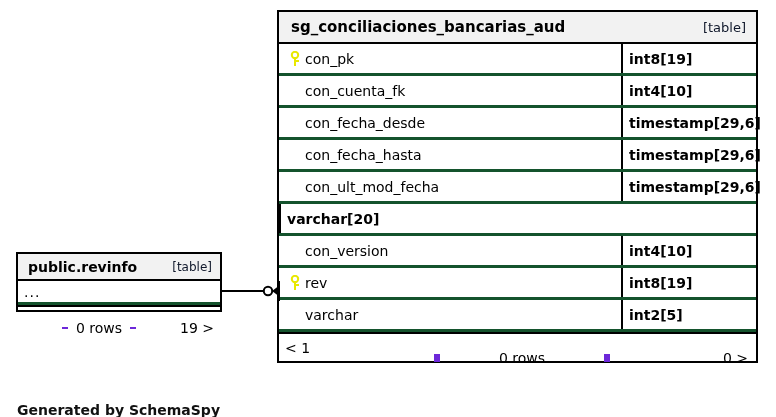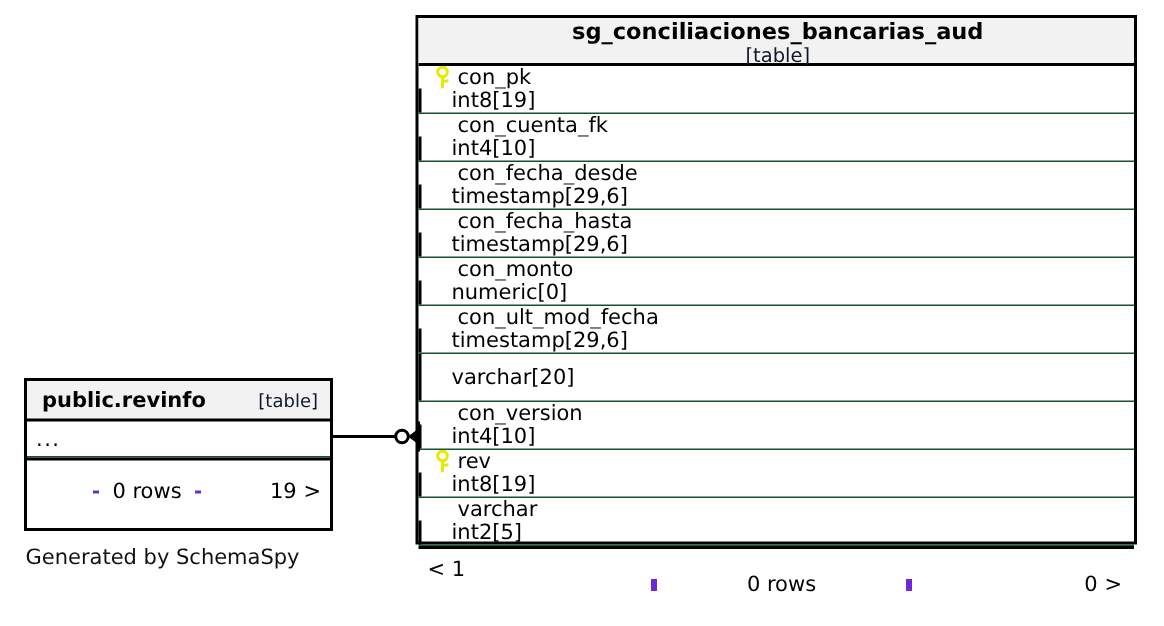--- a/index.html
+++ b/index.html
@@ -34,23 +34,22 @@
     font-weight: bold;
     color: #000000;
     white-space: nowrap;
   }
   .er-type {
     color: #0f172a;
     white-space: nowrap;
   }
   .er-row {
     display: flex;
-    border-bottom: 1px solid #14532d;
-    box-sizing: border-box;
-    flex-direction: column;
+    border-bottom: 3px solid #14532d;
+    box-sizing: border-box;
   }
   .er-row:last-of-type { border-bottom: none; }
   .er-col-name {
     display: flex;
     align-items: center;
     box-sizing: border-box;
     overflow: hidden;
   }
   .er-col-type {
     border-left: 2px solid #000000;
@@ -71,59 +70,59 @@
   .er-footer {
     display: flex;
     border-top: 2px solid #000000;
     box-sizing: border-box;
   }
   .er-footer .cell {
     display: flex;
     align-items: center;
     box-sizing: border-box;
   }
-  .er-footer .cell + .cell { border-left: 4px solid #6d28d9; margin-top: 20px; }
+  .er-footer .cell + .cell { border-left: 6px solid #6d28d9; margin-top: 20px; }
 
   
   #main-table {
     left: 277px;
     top: 10px;
     width: 481px;
     height: 353px;
   }
   #main-table .er-header {
     height: 32px;
     padding: 0 10px 0 12px;
-    flex-direction: column;
   }
   #main-table .er-title { font-size: 15px; }
   #main-table .er-type  { font-size: 13px; }
   #main-table .er-row { height: 32px; }
   #main-table .er-col-name {
     width: 342px;
     min-width: 342px;
     padding-left: 6px;
     font-size: 14px;
   }
   #main-table .er-col-type {
     flex: 1;
-    padding-left: 20px;
-    font-size: 14px;
+    padding-left: 6px;
+    font-size: 14px;
+    font-weight: bold;
   }
   #main-table .er-footer { height: 30px; font-size: 14px; }
   #main-table .er-footer .cell-prev { width: 155px; padding-left: 6px; justify-content: flex-start; }
   #main-table .er-footer .cell-rows { width: 170px; justify-content: center; }
   #main-table .er-footer .cell-next { flex: 1; justify-content: flex-end; padding-right: 8px; }
 
   
   #left-table {
     left: 16px;
     top: 252px;
     width: 206px;
-    height: 102px;
+    height: 60px;
   }
   #left-table .er-header {
     height: 27px;
     padding: 0 8px 0 10px;
   }
   #left-table .er-title { font-size: 14px; }
   #left-table .er-type  { font-size: 12px; }
   #left-table .er-row { height: 24px; }
   #left-table .er-col-name {
     flex: 1;
@@ -142,24 +141,25 @@
     left: 220px;
     top: 276px;
     width: 60px;
     height: 30px;
   }
 
   
   #credit {
     position: absolute;
     left: 17px;
-    top: 364px;
+    top: 402px;
     font-size: 14px;
     color: #111111;
     white-space: nowrap;
+    font-weight: bold;
   }
 </style>
 </head>
 <body>
 
 <div class="er-table" id="main-table">
 
   <div class="er-header">
     <span class="er-title">sg_conciliaciones_bancarias_aud</span>
     <span class="er-type">[table]</span>
@@ -196,27 +196,20 @@
   </div>
 
   <div class="er-row">
     <div class="er-col-name">
       <span class="key-slot"></span>
       <span class="col-label">con_fecha_hasta</span>
     </div>
     <div class="er-col-type">timestamp[29,6]</div>
   </div>
 
-  <div class="er-row">
-    <div class="er-col-name">
-      <span class="key-slot"></span>
-      <span class="col-label">con_monto</span>
-    </div>
-    <div class="er-col-type">numeric[0]</div>
-  </div>
 
   <div class="er-row">
     <div class="er-col-name">
       <span class="key-slot"></span>
       <span class="col-label">con_ult_mod_fecha</span>
     </div>
     <div class="er-col-type">timestamp[29,6]</div>
   </div>
 
   <div class="er-row">

